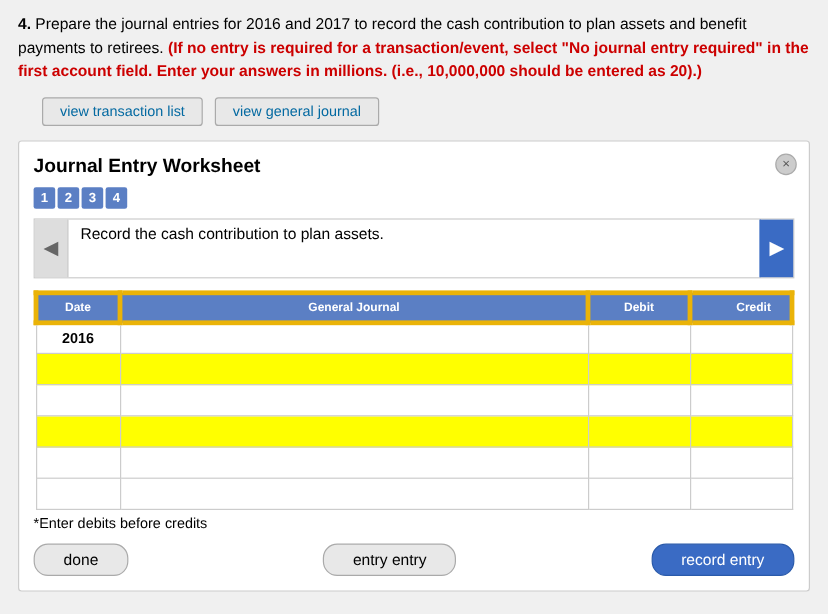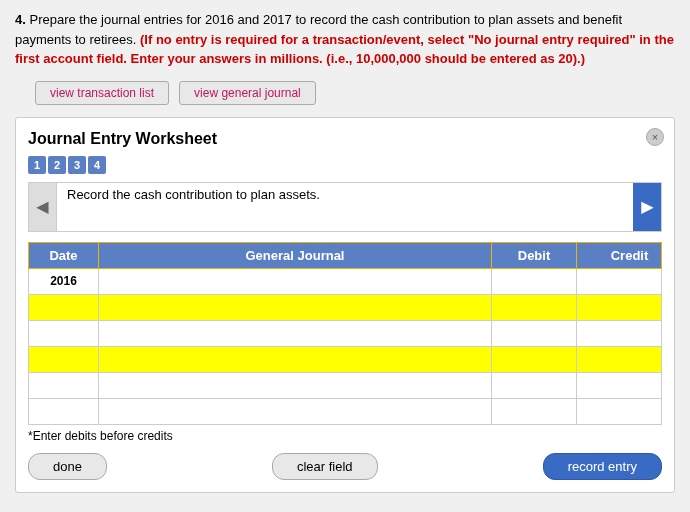--- a/index.html
+++ b/index.html
@@ -33,21 +33,21 @@
       margin-bottom: 12px;
       margin-left: 20px;
     }
     .toolbar-btn {
       padding: 4px 14px;
       background: #e8e8e8;
       border: 1px solid #aaa;
       border-radius: 3px;
       cursor: pointer;
       font-size: 12px;
-      color: #be185d;
+      color: #0369a1;
       text-align: center;
     }
 
     .worksheet-container {
       background: #fff;
       border: 1px solid #ccc;
       border-radius: 3px;
       padding: 12px;
       margin-left: 0;
       position: relative;
@@ -132,22 +132,22 @@
     .journal-table {
       width: 100%;
       border-collapse: collapse;
       margin-bottom: 4px;
     }
     .journal-table th {
       background: #5b7fc4;
       color: #fff;
       font-weight: bold;
       padding: 5px 8px;
-      border: 1px solid #eab308;
-      font-size: 13px;
+      border: 4px solid #eab308;
+      font-size: 10px;
     }
     .journal-table td {
       border: 1px solid #ccc;
       padding: 3px 6px;
       height: 26px;
       font-size: 12px;
       vertical-align: middle;
       font-weight: bold;
     }
     .journal-table .date-col { width: 70px; text-align: center; }
@@ -280,16 +280,16 @@
           <td class="debit-col"></td>
           <td class="credit-col"></td>
         </tr>
       </tbody>
   </table>
 
   <div class="note-text">*Enter debits before credits</div>
 
   <div class="bottom-buttons">
     <button class="done-btn">done</button>
-    <button class="clear-btn">clear field</button>
+    <button class="clear-btn">entry entry</button>
     <button class="record-btn">record entry</button>
   </div>
 </div>
 
 </body></html>

